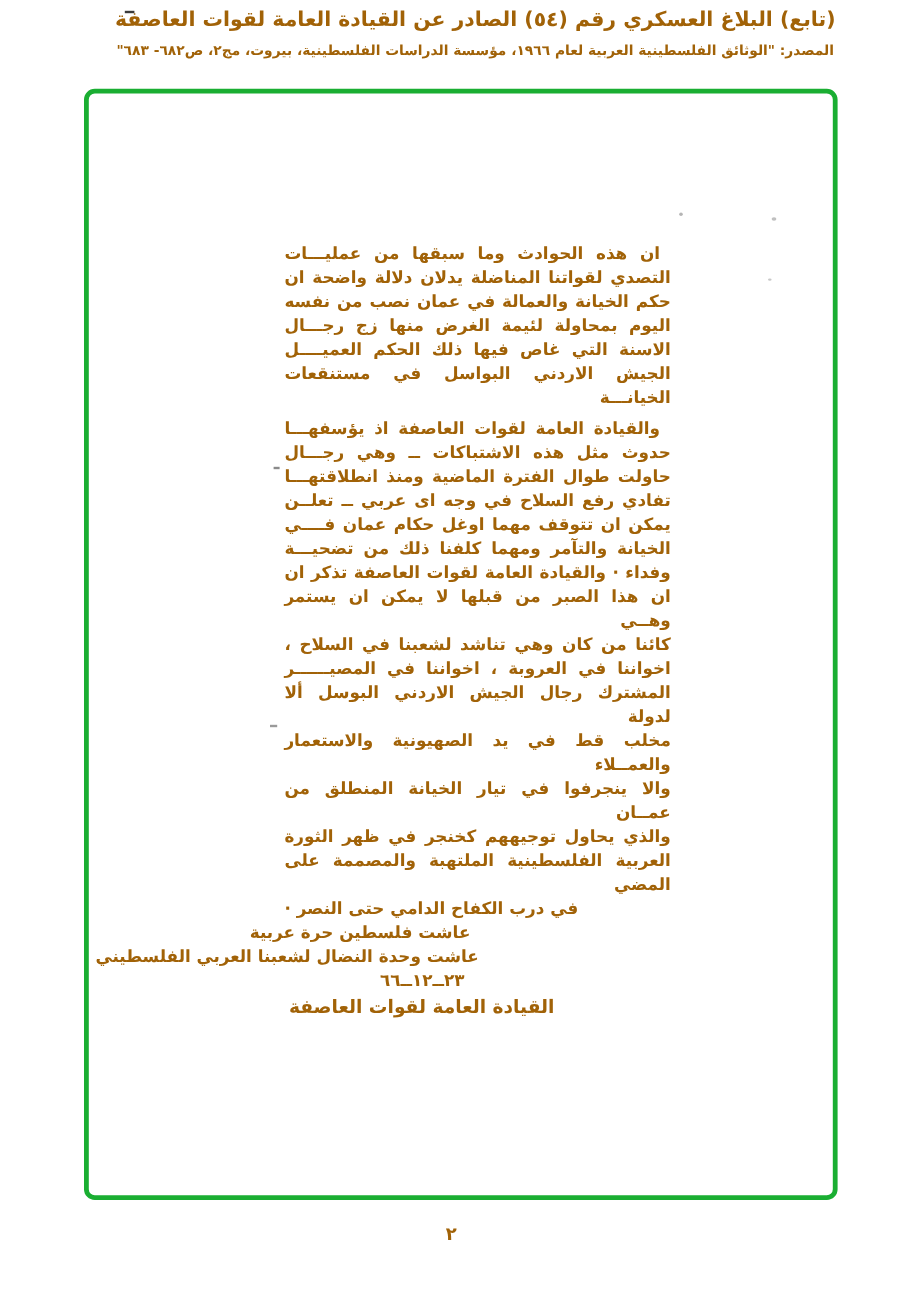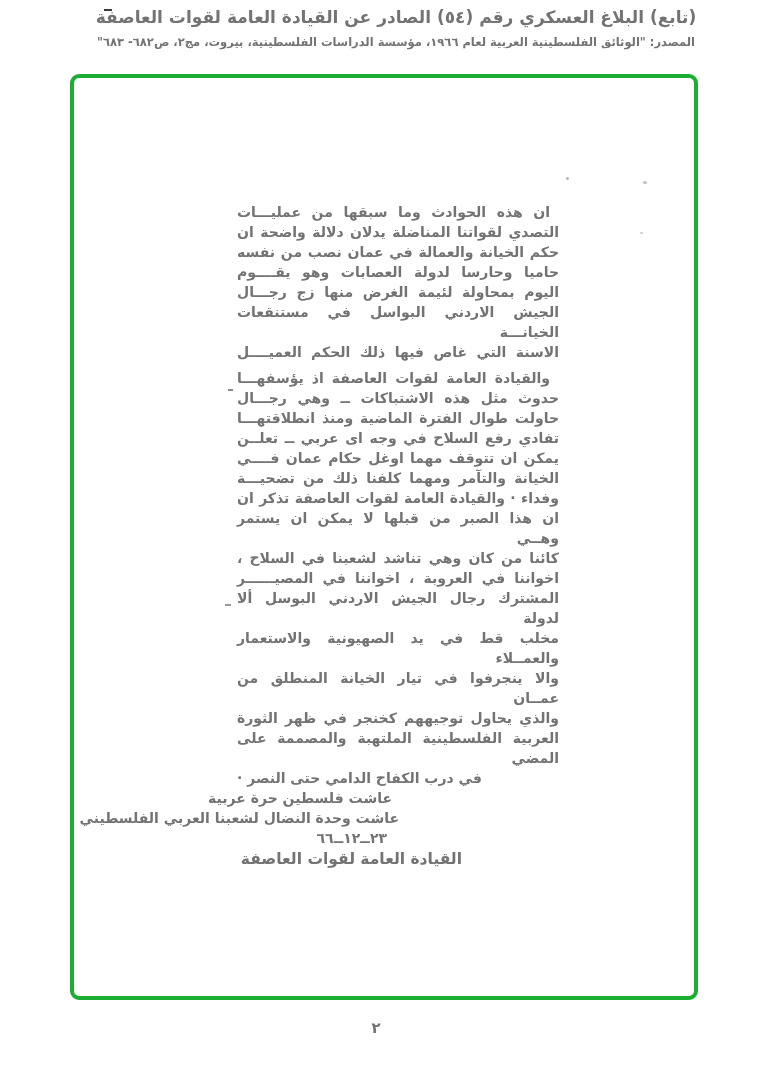--- a/index.html
+++ b/index.html
@@ -4,21 +4,21 @@
 <style>
   html, body { margin: 0; padding: 0; }
   body { background: #ffffff; }
   .page {
     position: relative;
     width: 758px;
     height: 1078px;
     background: #ffffff;
     overflow: hidden;
     font-family: "DejaVu Sans", sans-serif;
-    color: #737373;
+    color: #a16207;
   }
   
   .header {
     position: absolute;
     top: 7px;
     left: 34px;
     right: 0;
     text-align: center;
     direction: rtl;
   }
@@ -106,24 +106,23 @@
     <div class="header-source">المصدر: "الوثائق الفلسطينية العربية لعام ١٩٦٦، مؤسسة الدراسات الفلسطينية، بيروت، مج٢، ص٦٨٢- ٦٨٣"</div>
   </div>
 
   <div class="frame" style="border-color: rgb(26, 174, 50);"></div>
 
   <div class="textcol">
     <div>
       <div class="ln ln-first">ان هذه الحوادث وما سبقها من عمليـــات</div>
       <div class="ln">التصدي لقواتنا المناضلة يدلان دلالة واضحة ان</div>
       <div class="ln">حكم الخيانة والعمالة في عمان نصب من نفسه</div>
-      <div class="ln">حاميا وحارسا لدولة العصابات وهو يقــــوم</div>
       <div class="ln">اليوم بمحاولة لئيمة الغرض منها زج رجـــال</div>
+      <div class="ln">الاسنة التي غاص فيها ذلك الحكم العميــــل</div>
       <div class="ln">الجيش الاردني البواسل في مستنقعات الخيانـــة</div>
-      <div class="ln">الاسنة التي غاص فيها ذلك الحكم العميــــل</div>
     </div>
 
     <div class="para-gap"></div>
 
     <div>
       <div class="ln ln-first">والقيادة العامة لقوات العاصفة اذ يؤسفهـــا</div>
       <div class="ln">حدوث مثل هذه الاشتباكات ــ وهي رجـــال</div>
       <div class="ln">حاولت طوال الفترة الماضية ومنذ انطلاقتهـــا</div>
       <div class="ln">تفادي رفع السلاح في وجه اى عربي ــ تعلــن</div>
       <div class="ln">يمكن ان تتوقف مهما اوغل حكام عمان فــــي</div>

